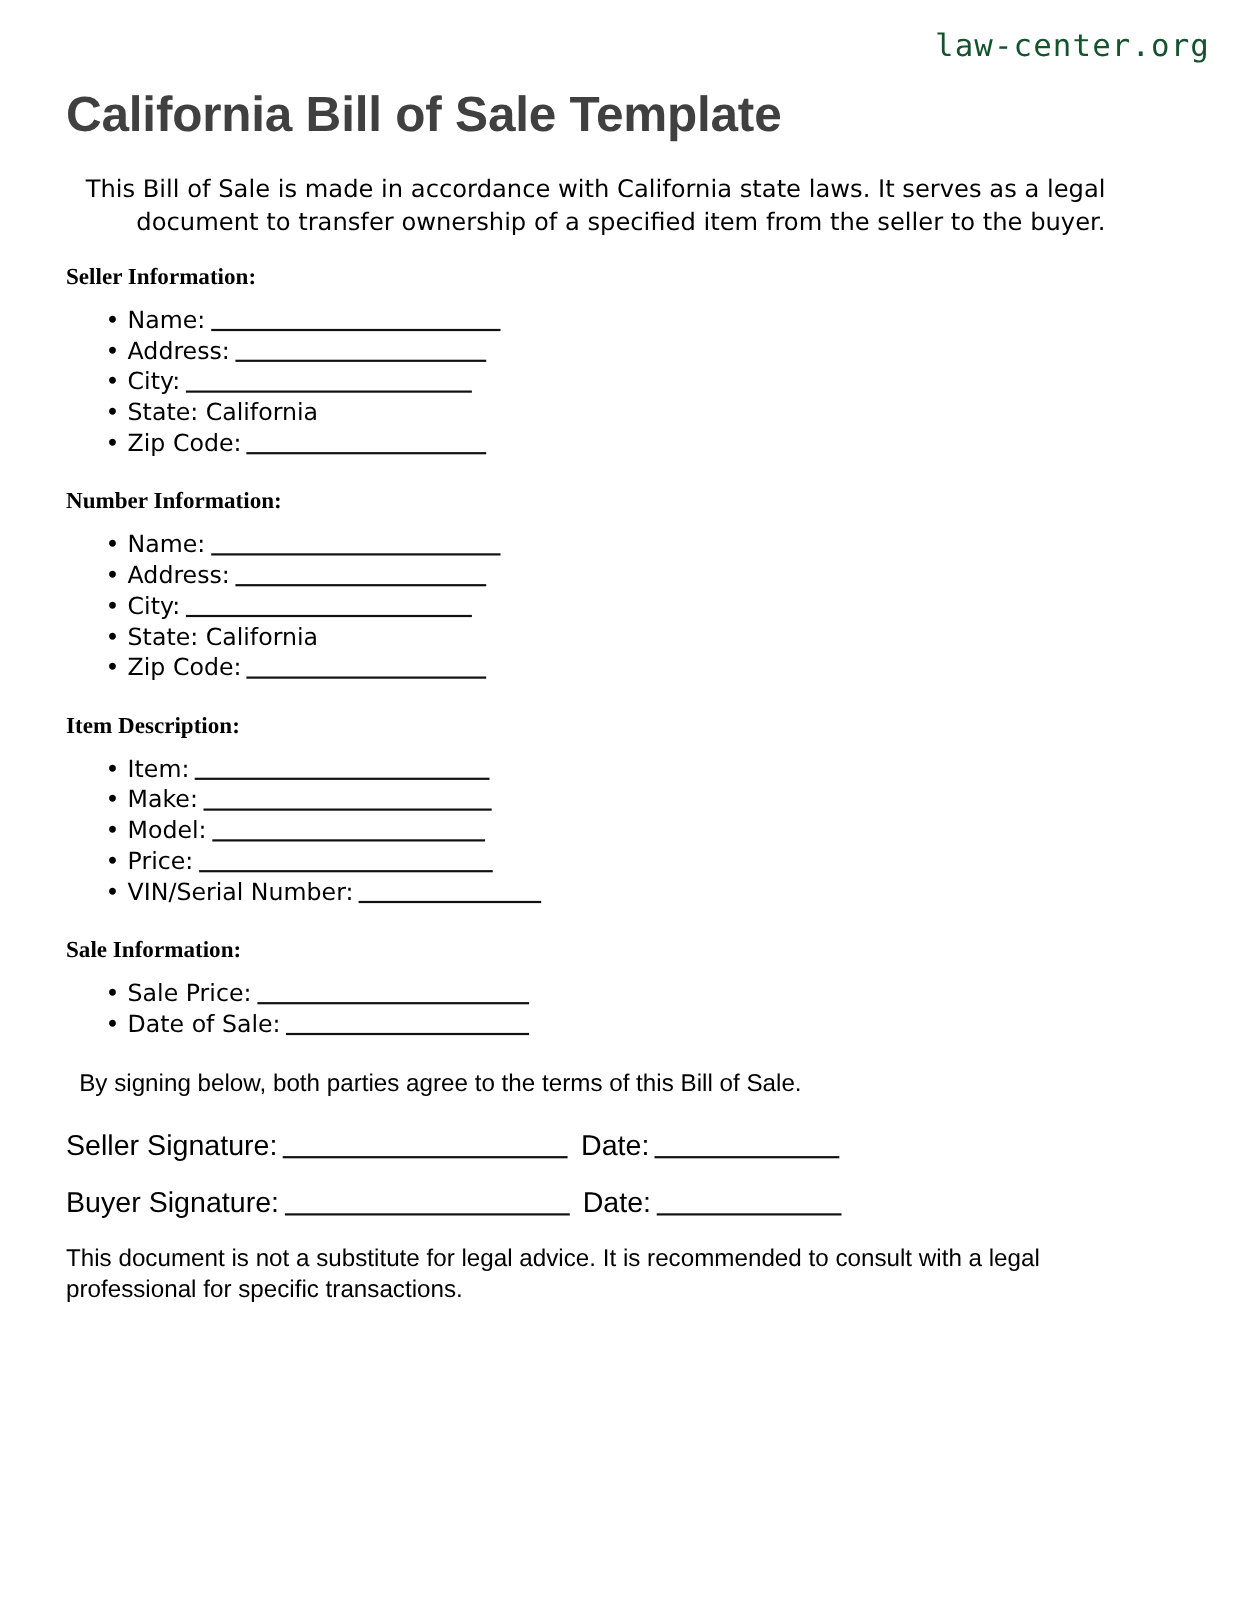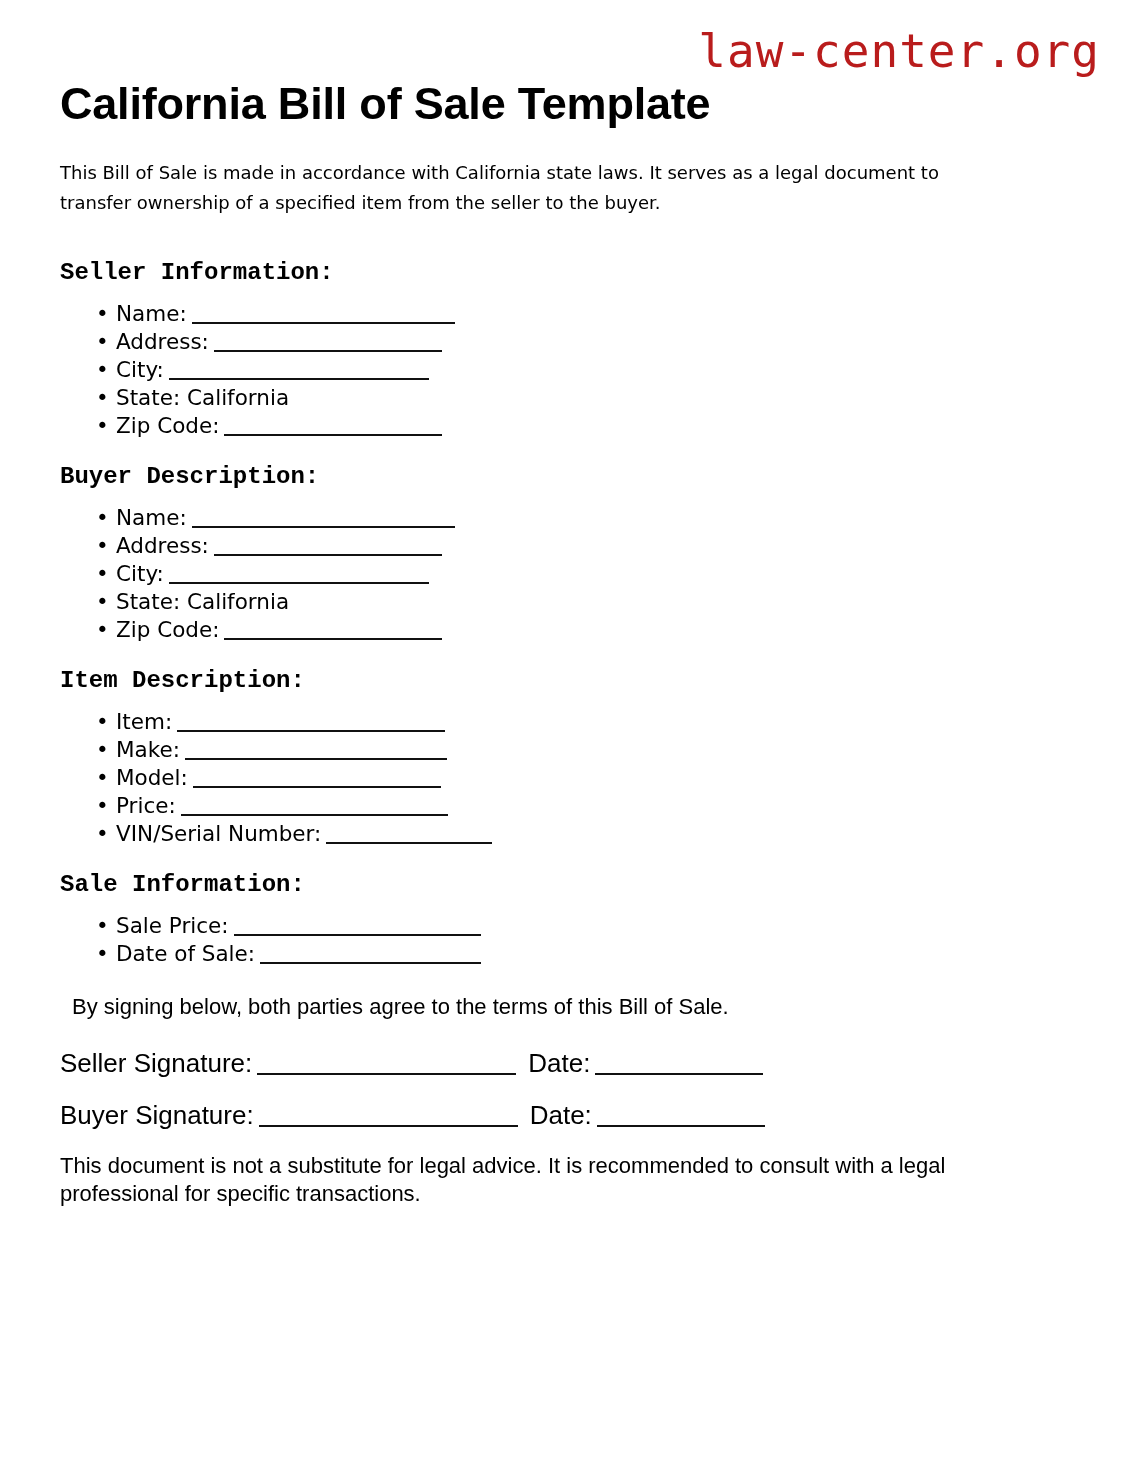--- a/index.html
+++ b/index.html
@@ -25,60 +25,61 @@
     height: 1466px;
     background: #ffffff;
   }
 
   
   .watermark {
     position: absolute;
     right: 33px;
     top: 28px;
     font-family: "DejaVu Sans Mono", monospace;
-    font-size: 46px;
+    font-size: 28px;
     letter-spacing: 1px;
-    color: #b91c1c;
+    color: #14532d;
     white-space: nowrap;
     line-height: 1;
   }
 
   
   .content {
     position: absolute;
     left: 60px;
     top: 78px;
     width: 1013px;
   }
 
   
   .doc-title {
     font-family: "Liberation Sans", sans-serif;
     font-weight: bold;
     font-size: 45px;
     line-height: 52px;
     letter-spacing: -0.2px;
     margin: 0 0 28px 0;
-    color: #000000;
+    color: #404040;
   }
 
   
   .intro {
     font-family: "DejaVu Sans", sans-serif;
-    font-size: 18px;
+    font-size: 22px;
     line-height: 30px;
-    margin: 0 0 42px 0;
+    margin: 0 0 20px 0;
     width: 945px;
+    text-align: right;
   }
 
   
   .section-heading {
-    font-family: Liberation Mono, monospace;
+    font-family: Liberation Serif, serif;
     font-weight: bold;
-    font-size: 24px;
+    font-size: 21px;
     line-height: 26px;
     margin: 0 0 14px 0;
   }
 
   
   ul.fields {
     list-style: none;
     margin: 0 0 24px 0;
     padding: 0;
   }
@@ -153,21 +154,21 @@
 
     <div id="sections-host">
         <h2 class="section-heading">Seller Information:</h2>
         <ul class="fields">
           <li><span class="bullet">•</span><span>Name:</span><span class="blank" style="width: 263px;"></span></li>
           <li><span class="bullet">•</span><span>Address:</span><span class="blank" style="width: 228px;"></span></li>
           <li><span class="bullet">•</span><span>City:</span><span class="blank" style="width: 260px;"></span></li>
           <li><span class="bullet">•</span><span>State:</span><span> California</span></li>
           <li><span class="bullet">•</span><span>Zip Code:</span><span class="blank" style="width: 218px;"></span></li>
         </ul>
-        <h2 class="section-heading">Buyer Description:</h2>
+        <h2 class="section-heading">Number Information:</h2>
         <ul class="fields">
           <li><span class="bullet">•</span><span>Name:</span><span class="blank" style="width: 263px;"></span></li>
           <li><span class="bullet">•</span><span>Address:</span><span class="blank" style="width: 228px;"></span></li>
           <li><span class="bullet">•</span><span>City:</span><span class="blank" style="width: 260px;"></span></li>
           <li><span class="bullet">•</span><span>State:</span><span> California</span></li>
           <li><span class="bullet">•</span><span>Zip Code:</span><span class="blank" style="width: 218px;"></span></li>
         </ul>
         <h2 class="section-heading">Item Description:</h2>
         <ul class="fields">
           <li><span class="bullet">•</span><span>Item:</span><span class="blank" style="width: 268px;"></span></li>

